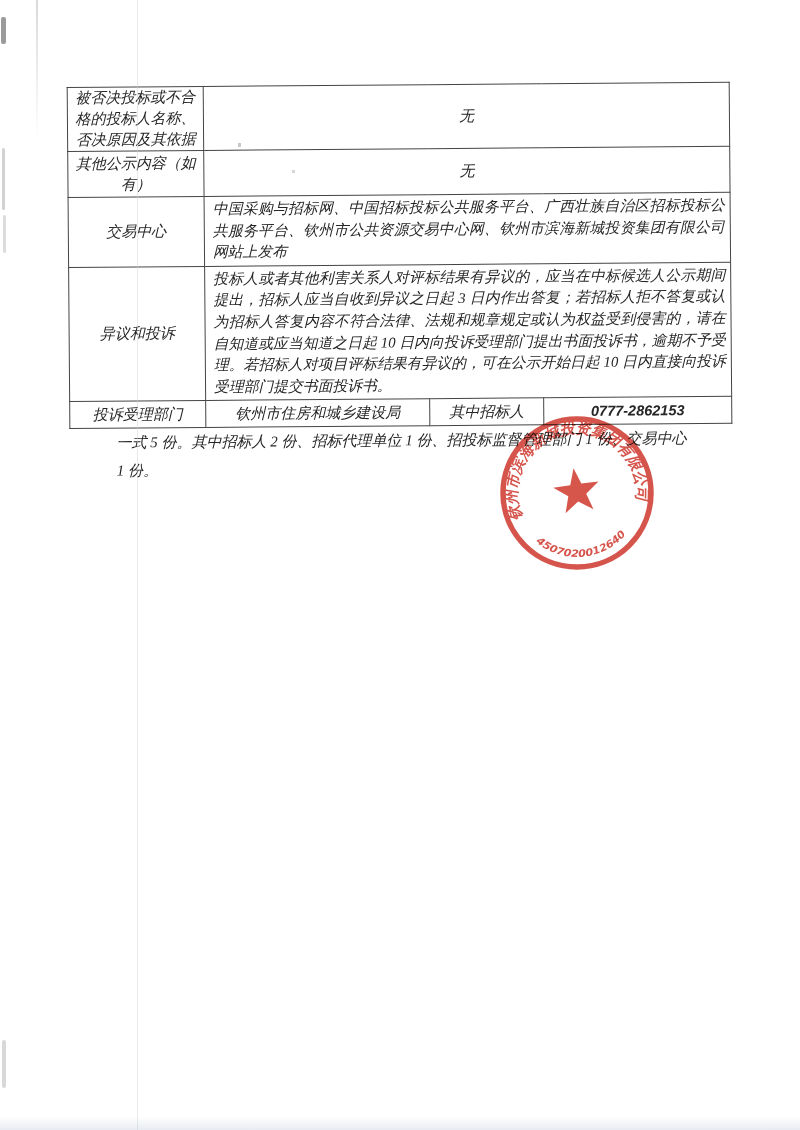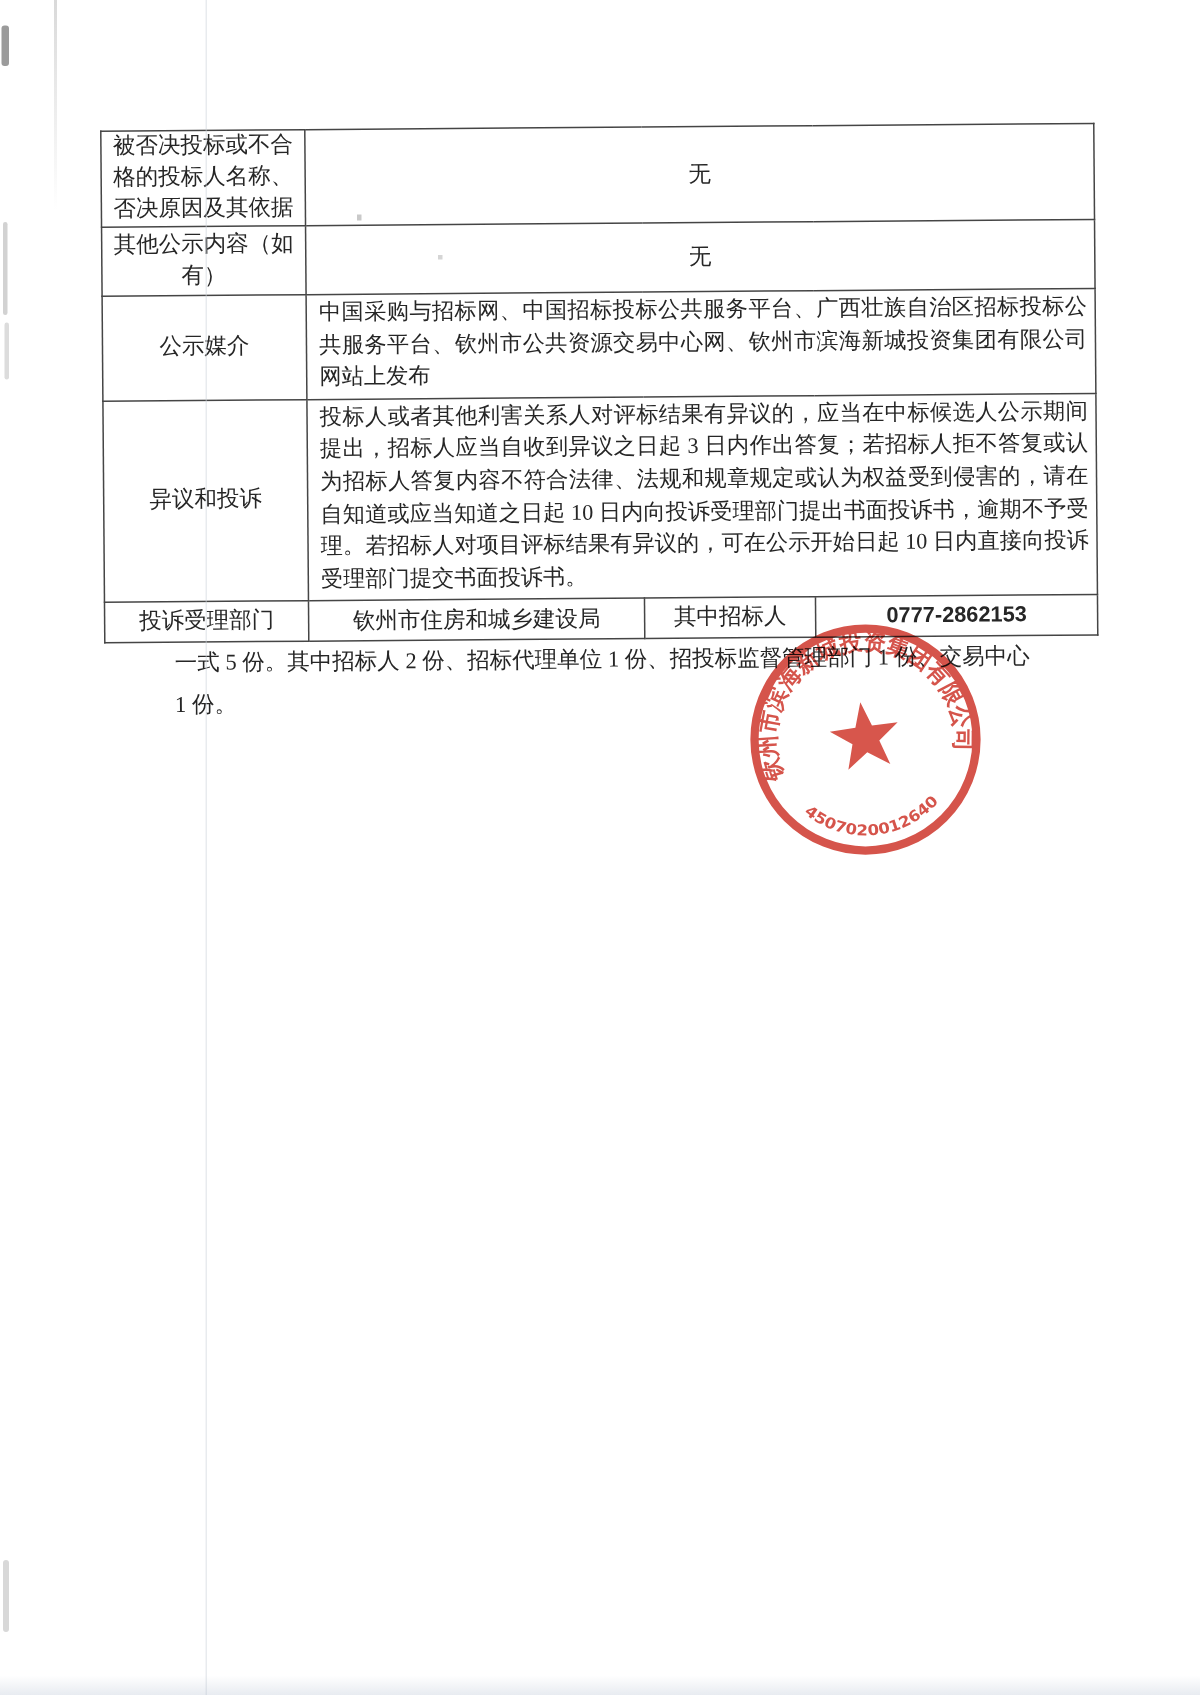--- a/index.html
+++ b/index.html
@@ -4,21 +4,21 @@
 <style>
   html, body { margin: 0; padding: 0; }
   body {
     width: 800px; height: 1130px;
     background: #ffffff;
     position: relative;
     overflow: hidden;
     font-family: "Liberation Serif", "DejaVu Serif", serif;
     color: #262626;
   }
-  .page { position: absolute; inset: 0; }
+  .page { position: absolute; inset: 0; font-style: italic; }
 
   
   .scan-skew {
     position: absolute; inset: 0;
     transform: rotate(-0.45deg);
     transform-origin: 68px 254px;
   }
 
   table.pub-table {
     position: absolute;
@@ -121,21 +121,21 @@
       <tbody>
           <tr class="r1">
         <td class="label-cell">被否决投标或不合格的投标人名称、否决原因及其依据</td>
         <td class="value-center" colspan="3">无</td>
       </tr>
       <tr class="r2">
         <td class="label-cell">其他公示内容（如有）</td>
         <td class="value-center" colspan="3">无</td>
       </tr>
       <tr class="r3">
-        <td class="label-cell">公示媒介</td>
+        <td class="label-cell">交易中心</td>
         <td class="value-just" colspan="3">中国采购与招标网、中国招标投标公共服务平台、广西壮族自治区招标投标公共服务平台、钦州市公共资源交易中心网、钦州市滨海新城投资集团有限公司网站上发布</td>
       </tr>
       <tr class="r4">
         <td class="label-cell">异议和投诉</td>
         <td class="value-just" colspan="3">投标人或者其他利害关系人对评标结果有异议的，应当在中标候选人公示期间提出，招标人应当自收到异议之日起 3 日内作出答复；若招标人拒不答复或认为招标人答复内容不符合法律、法规和规章规定或认为权益受到侵害的，请在自知道或应当知道之日起 10 日内向投诉受理部门提出书面投诉书，逾期不予受理。若招标人对项目评标结果有异议的，可在公示开始日起 10 日内直接向投诉受理部门提交书面投诉书。</td>
       </tr>
       <tr class="r5">
         <td class="label-cell">投诉受理部门</td>
         <td class="value-center">钦州市住房和城乡建设局</td>
         <td class="label-cell">其中招标人</td>

